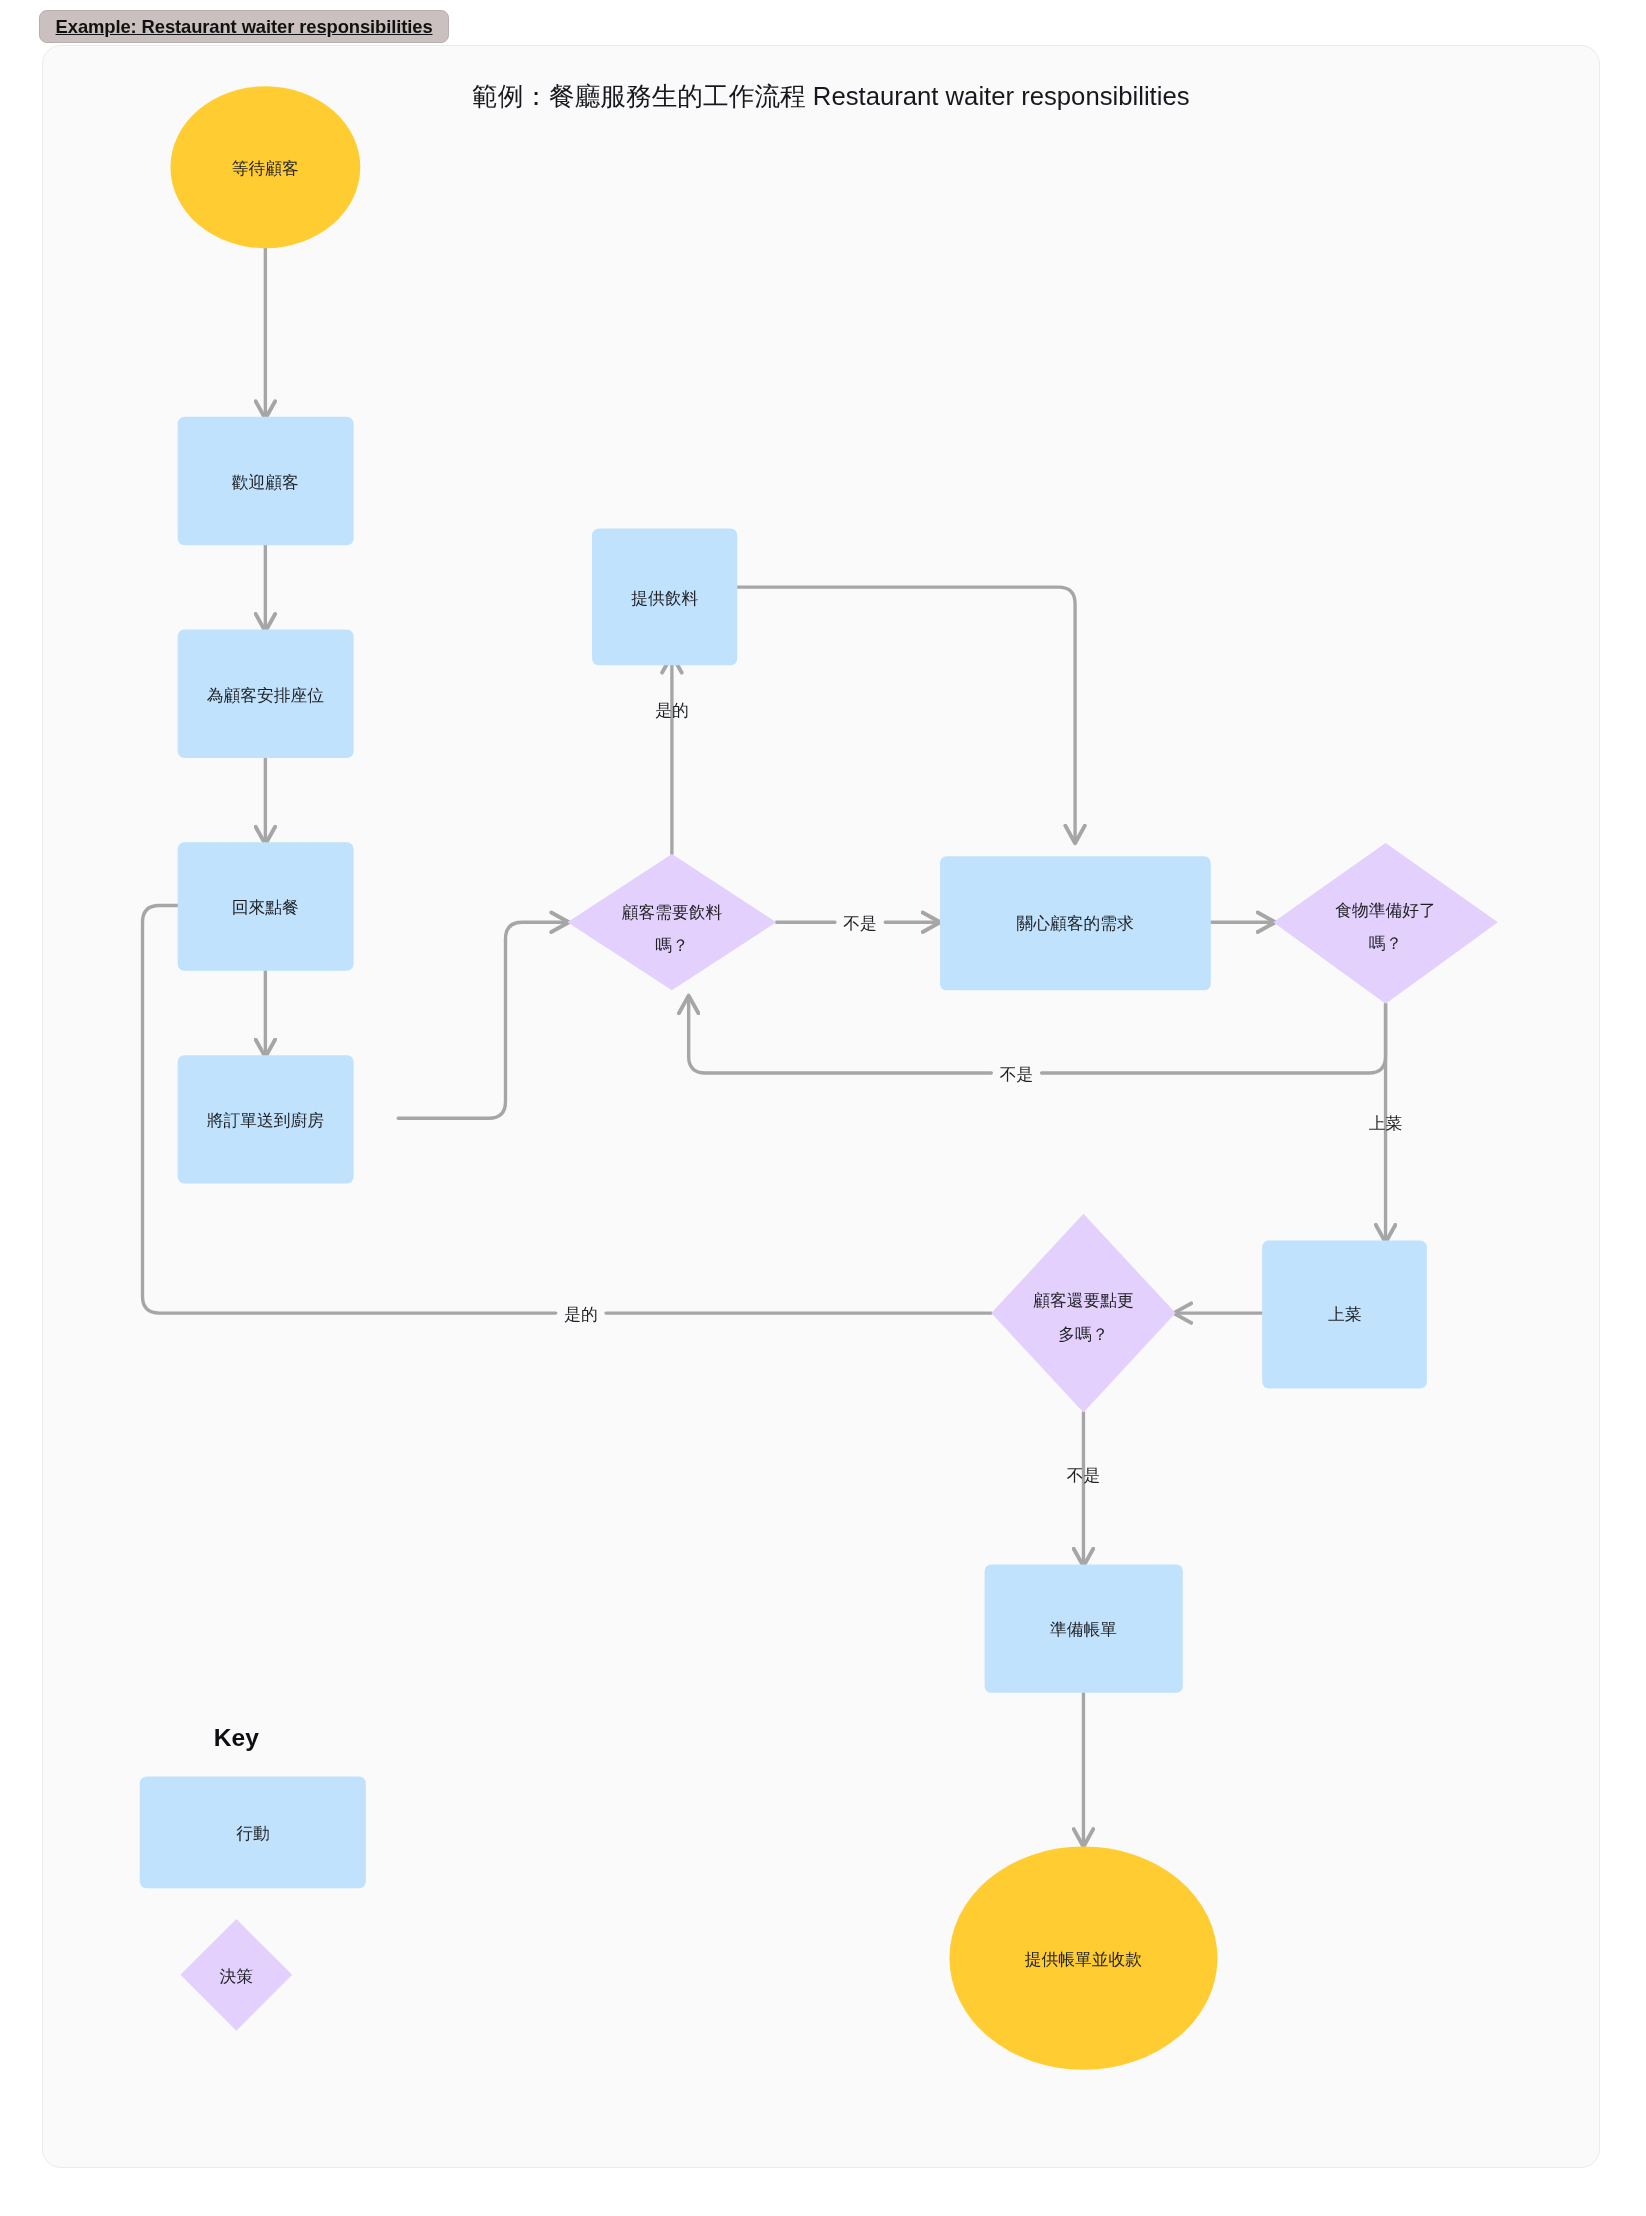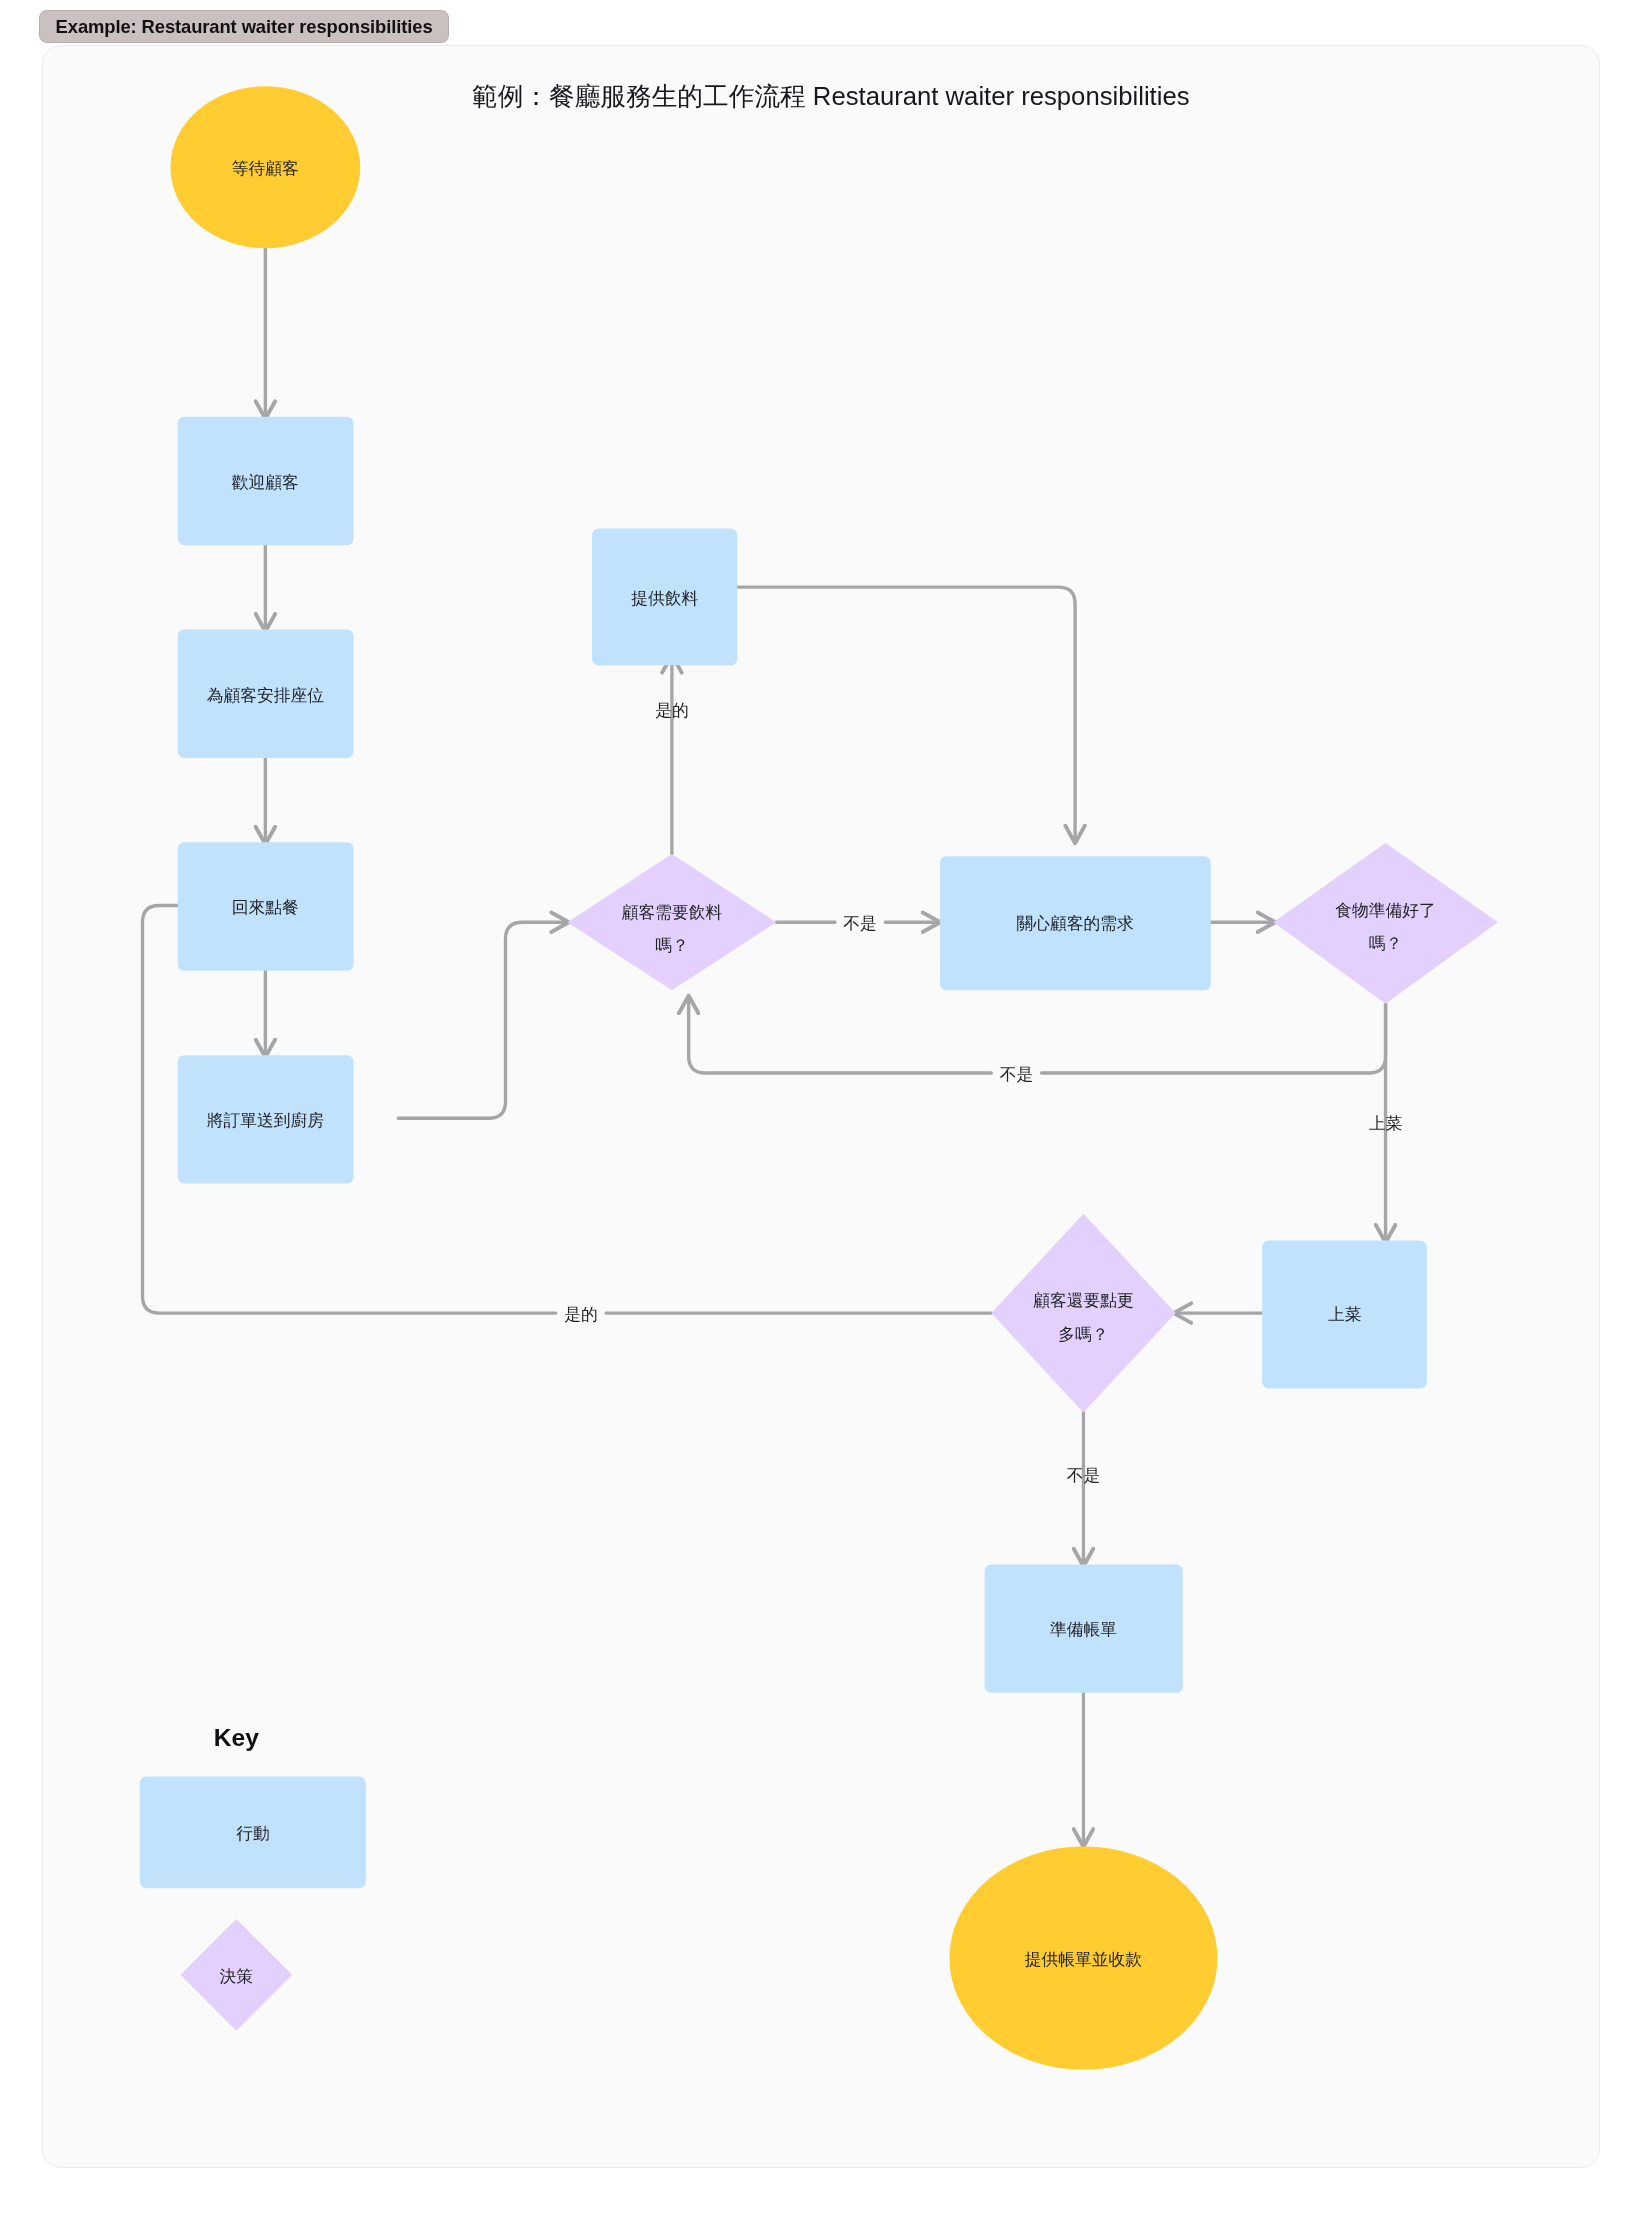--- a/index.html
+++ b/index.html
@@ -25,20 +25,21 @@
     padding: 0 15.6px;
     background: #cbc0c0;
     border: 1.1px solid #b9adad;
     border-radius: 7.8px;
     font-size: 18.4px;
     font-weight: 700;
     color: #111111;
     letter-spacing: -0.1px;
     white-space: nowrap;
     z-index: 5;
+    text-decoration: underline;
   }
   #canvas-frame {
     position: absolute;
     left: 42px;
     top: 45px;
     width: 1558px;
     height: 2123px;
     background: #fafafa;
     border: 1.1px solid #ebebeb;
     border-radius: 19px;

